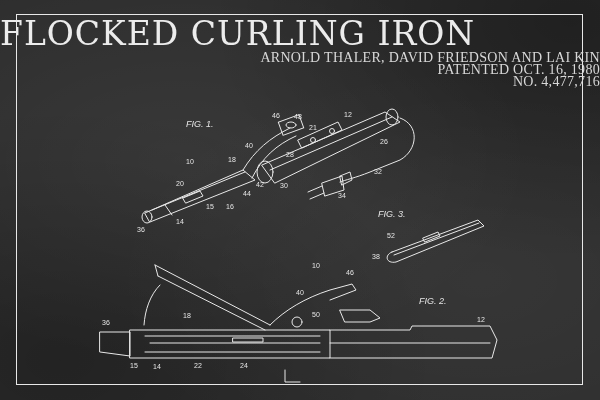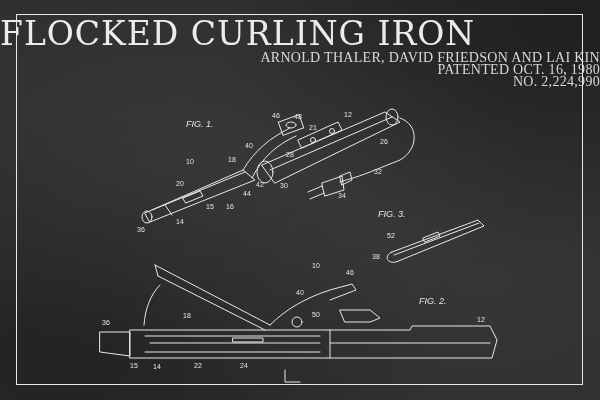--- a/index.html
+++ b/index.html
@@ -34,21 +34,21 @@
 </style>
 </head>
 <body>
 
 <div class="texture"></div>
 <div class="frame"></div>
 
 <div class="title">FLOCKED CURLING IRON</div>
 <div class="sub" style="top:50px">ARNOLD THALER, DAVID FRIEDSON AND LAI KIN</div>
 <div class="sub" style="top:62px">PATENTED OCT. 16, 1980</div>
-<div class="sub" style="top:74px">NO. 2,224,990</div>
+<div class="sub" style="top:74px">NO. 4,477,716</div>
 
 <svg width="600" height="400" viewBox="0 0 600 400" fill="none" stroke="#e8e8e8" stroke-width="1" stroke-linecap="round" stroke-linejoin="round">
 
   <g>
     <text class="fig" x="186" y="127" stroke="none">FIG. 1.</text>
 
     <path d="M145 213 L243 170 L255 180 L150 222 Z"></path>
     <path d="M152 210 L245 172"></path>
     <ellipse cx="147" cy="217" rx="5" ry="6"></ellipse>
     <path d="M165 205 L172 215"></path>

